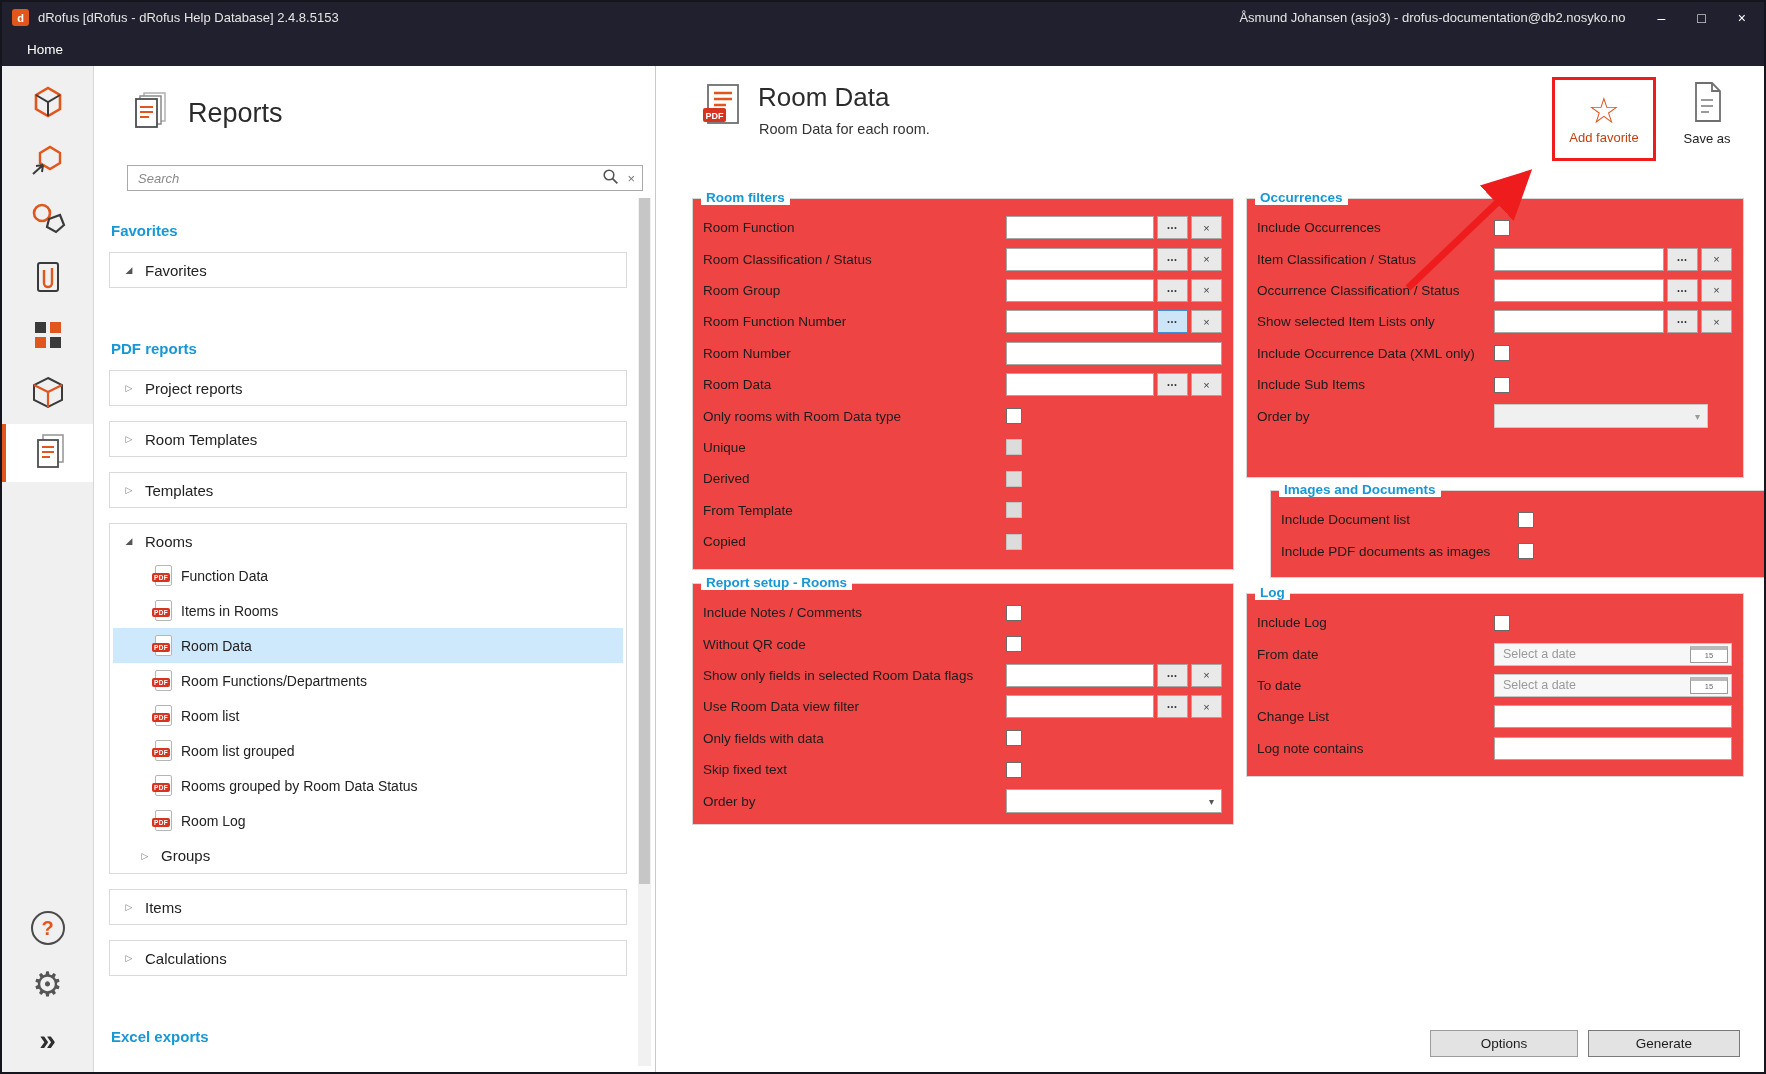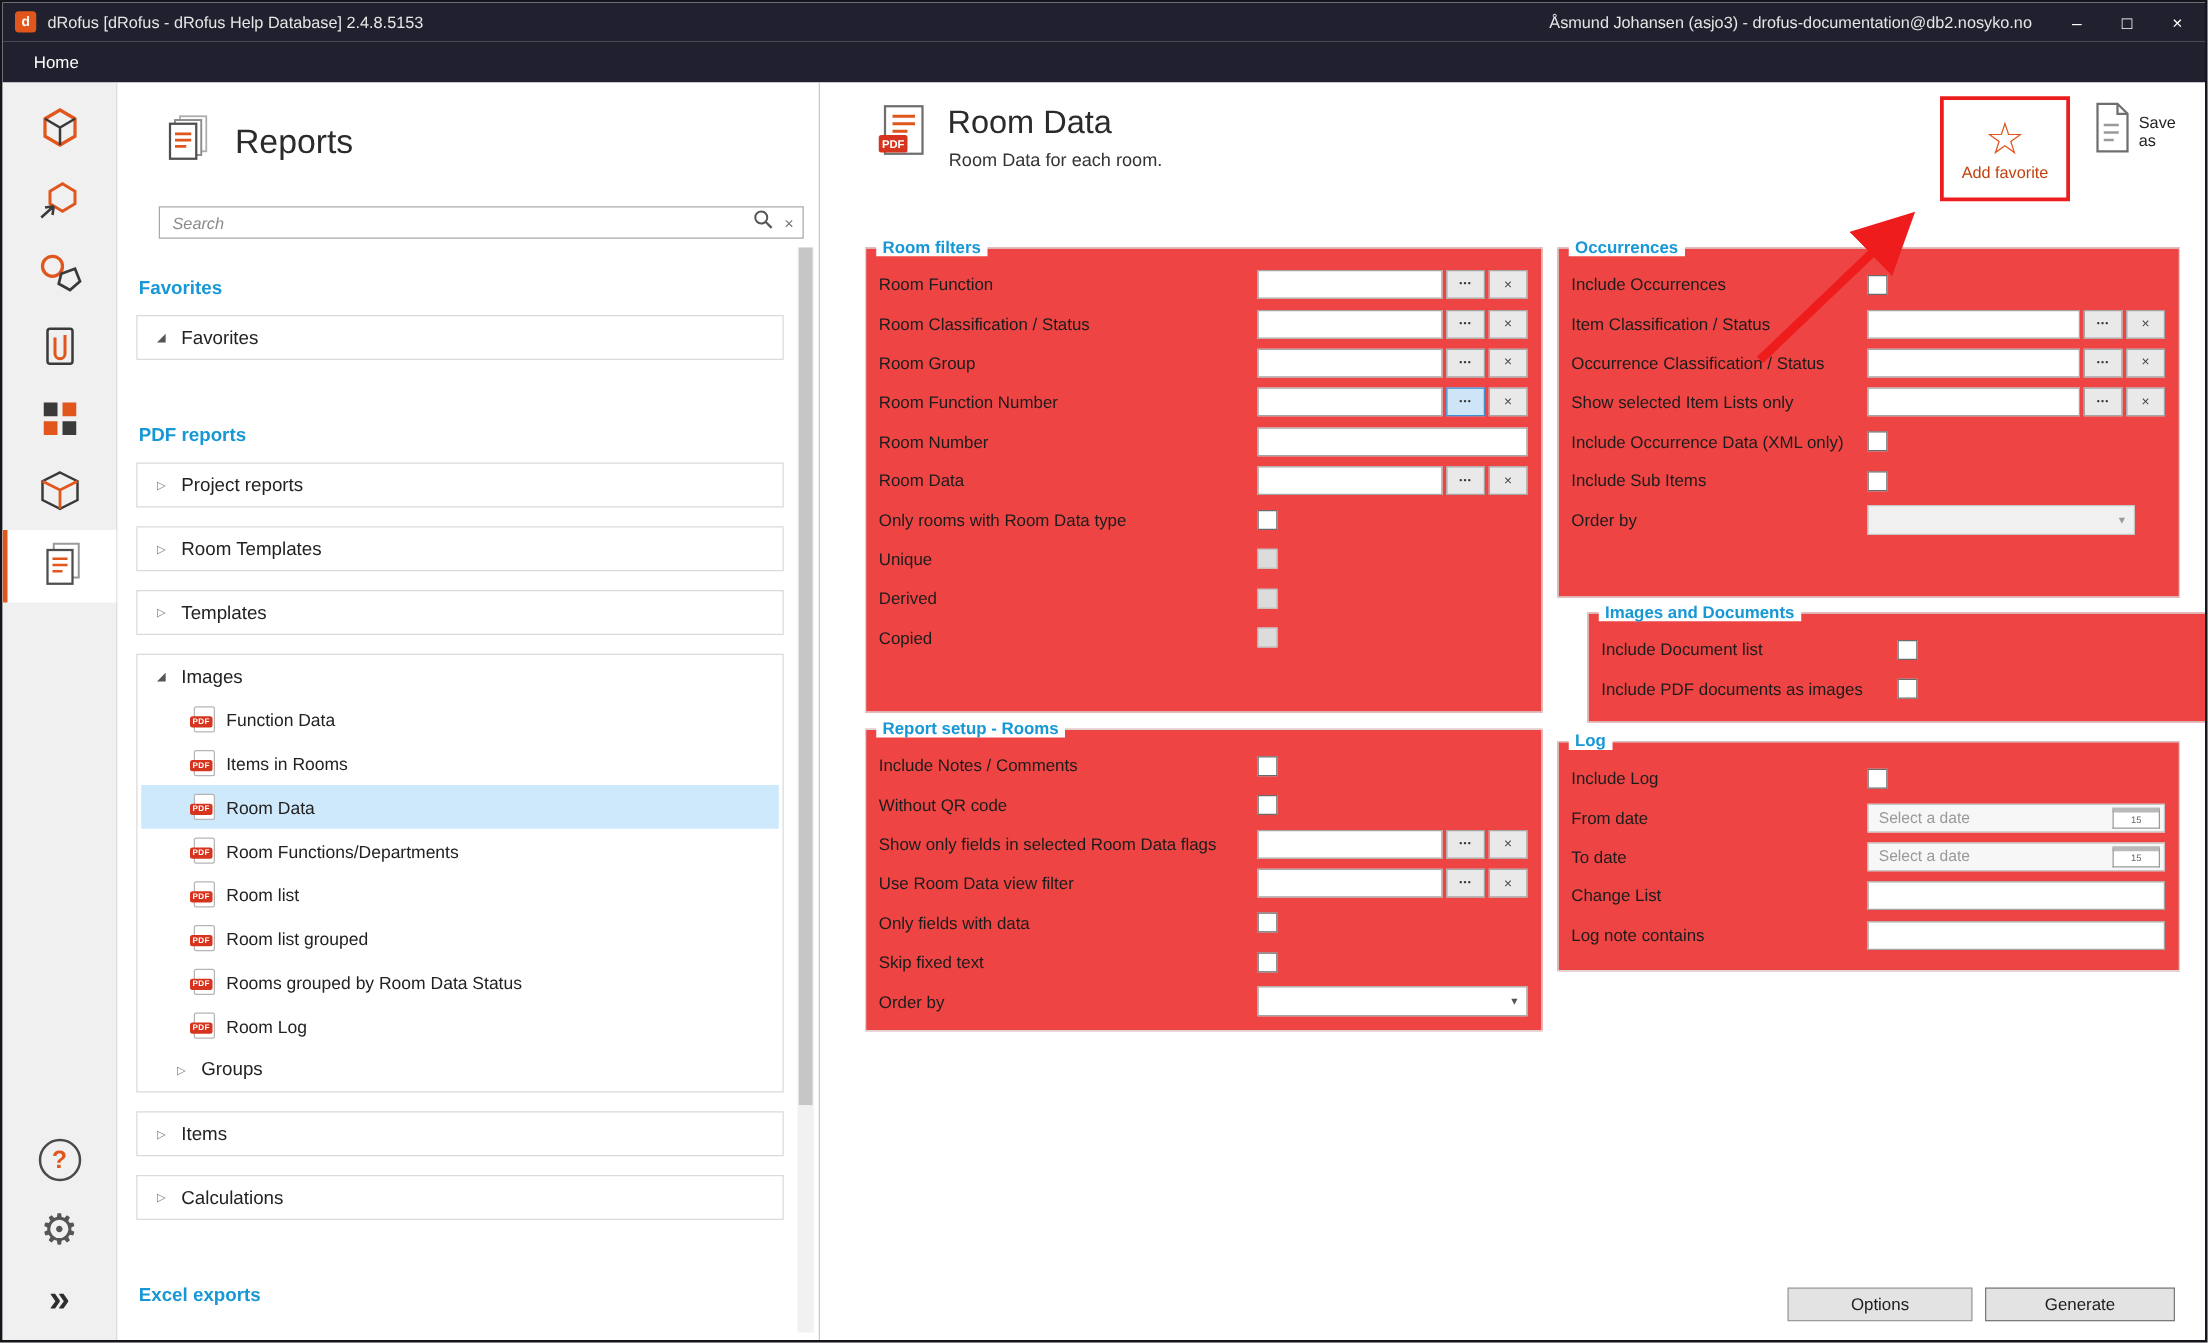--- a/index.html
+++ b/index.html
@@ -54,21 +54,21 @@
 
   
   .main { flex:1; position:relative; background:#fff; }
   .mh-ico { position:absolute; left:44px; top:16px; }
   .mh-title { position:absolute; left:102px; top:16px; font-size:26px; color:#2b2b2b; }
   .mh-sub { position:absolute; left:103px; top:55px; font-size:14.5px; color:#333; }
 
   .add-fav { position:absolute; left:896px; top:11px; width:104px; height:84px; border:3px solid #ee1c1c; display:flex; flex-direction:column; align-items:center; justify-content:center; gap:1px; background:#fff; z-index:4; }
   .add-fav .star { font-size:36px; color:#e0561d; line-height:1; }
   .fav-lbl { font-size:13px; color:#c2410c; }
-  .save-as { position:absolute; right:20px; top:14px; width:74px; display:flex; align-items:center; gap:3px; }
+  .save-as { position:absolute; right:20px; top:14px; width:74px; display:flex; flex-direction:column; align-items:center; gap:3px; }
   .sa-lbl { font-size:13px; color:#222; }
   .annot-arrow { position:absolute; inset:0; pointer-events:none; z-index:5; }
 
   .gbox { position:absolute; border:1px solid #d6d6d6; padding:13px 11px 6px 10px; background:#ef4444; }
   .legend { position:absolute; top:-9px; left:8px; background:#fff; padding:0 5px; color:#1798d5; font-weight:bold; font-size:13.5px; }
   .grow { display:flex; align-items:center; height:31.4px; }
   .glabel { font-size:13.5px; color:#1c1c1c; white-space:nowrap; }
   .gctrl { margin-left:auto; display:flex; align-items:center; gap:3px; flex:0 0 auto; }
   .gbox.leftcol .gctrl { width:216px; }
   .gbox.rightcol .gctrl { width:238px; }
@@ -228,21 +228,21 @@
         <div class="exp-box">
           <div class="exp-head">
             <span class="arr col">▷</span>
             <span>Templates</span>
           </div>
         </div>
 
         <div class="exp-box">
           <div class="exp-head">
             <span class="arr">◢</span>
-            <span>Images</span>
+            <span>Rooms</span>
           </div>
           <div class="tree-item">
             <span class="pdf-ico">
                 <span class="pdf-band">PDF</span>
               </span>
             <span>Function Data</span>
           </div>
           <div class="tree-item">
             <span class="pdf-ico">
                 <span class="pdf-band">PDF</span>
@@ -407,20 +407,26 @@
               <span class="cb dis"></span>
             </span>
         </div>
         <div class="grow">
           <span class="glabel">Derived</span>
           <span class="gctrl">
               <span class="cb dis"></span>
             </span>
         </div>
         <div class="grow">
+          <span class="glabel">From Template</span>
+          <span class="gctrl">
+              <span class="cb dis"></span>
+            </span>
+        </div>
+        <div class="grow">
           <span class="glabel">Copied</span>
           <span class="gctrl">
               <span class="cb dis"></span>
             </span>
         </div>
       </div>
 
       <div class="gbox leftcol g-setup">
         <span class="legend">Report setup - Rooms</span>
         <div class="grow">

